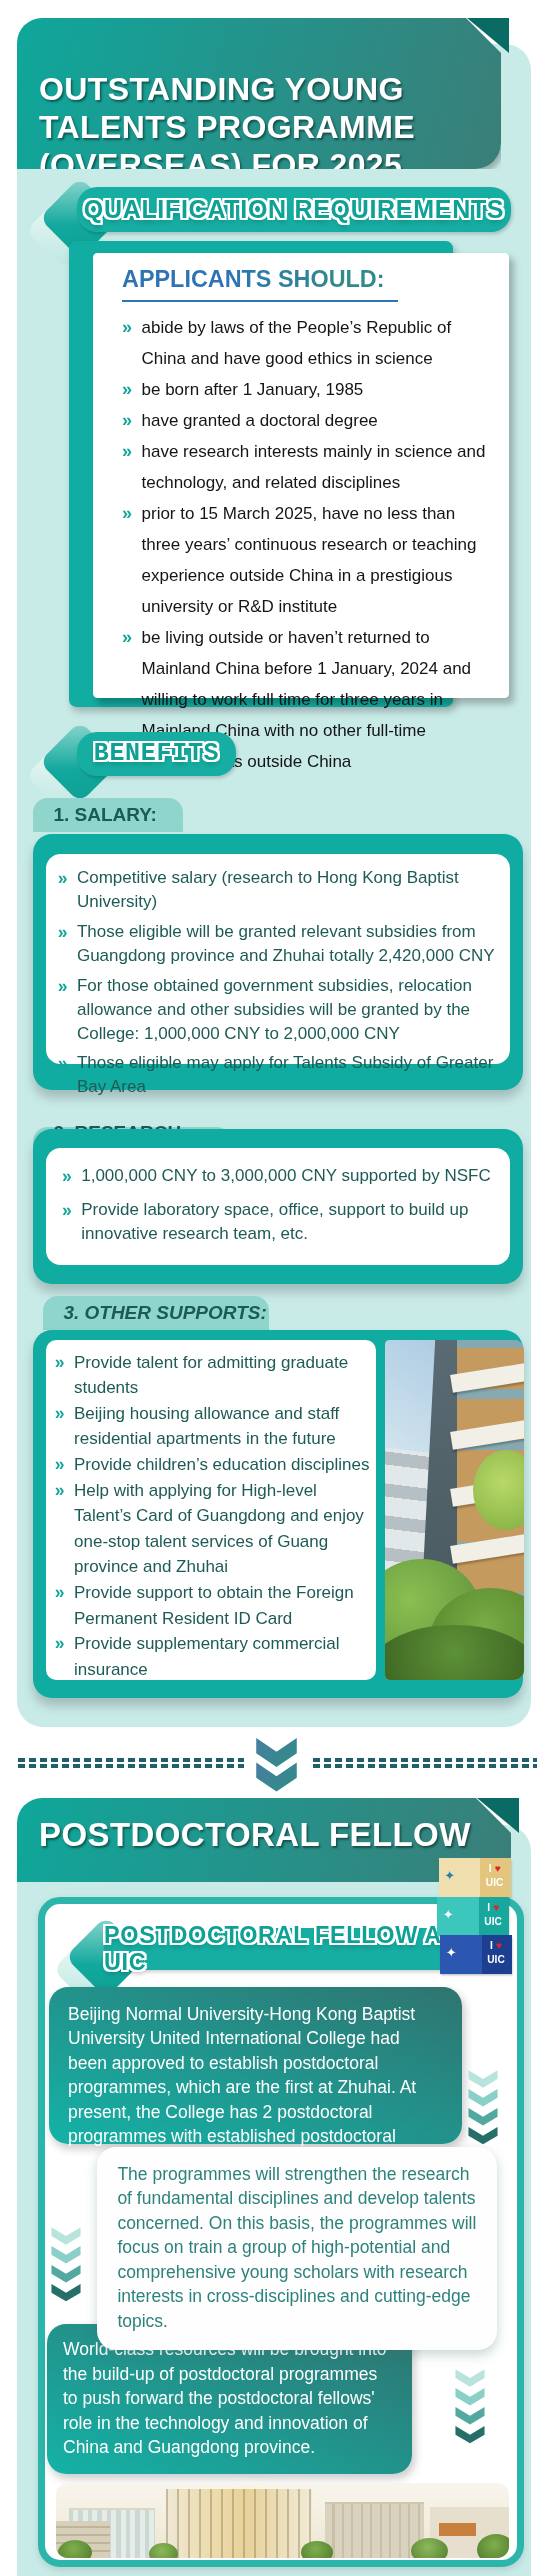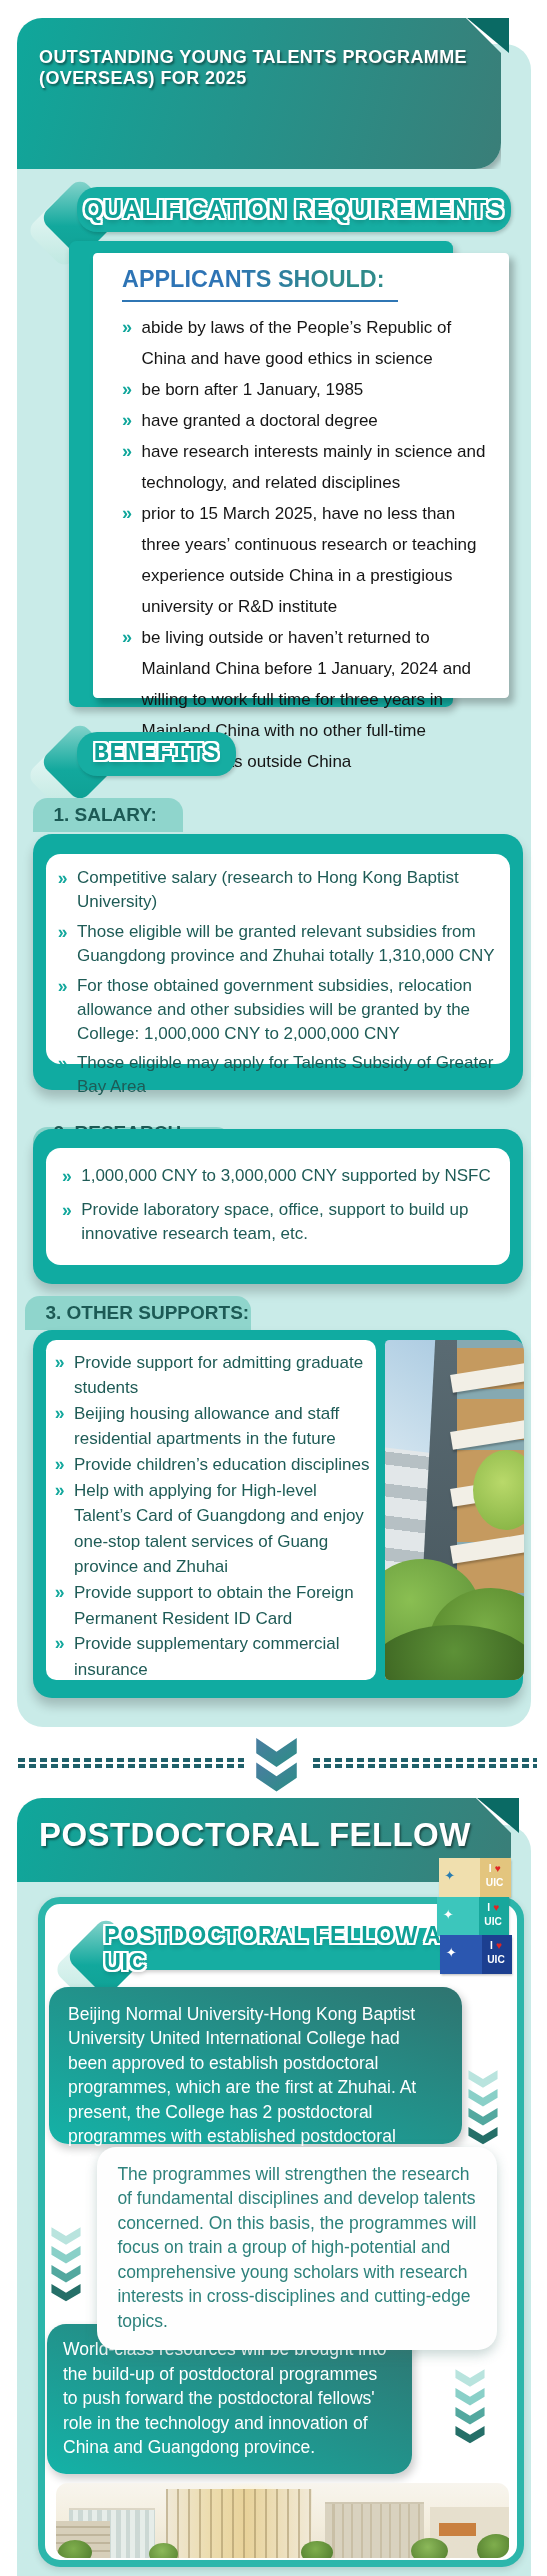--- a/index.html
+++ b/index.html
@@ -15,21 +15,21 @@
   
   .big-header{position:absolute;background:linear-gradient(105deg,#0fa79b 0%,#23948c 45%,#3a7e78 100%);
     border-radius:25px 0 26px 0;box-shadow:2.2px 3.7px 5.8px rgba(0,0,0,.25);
     clip-path:polygon(0 0,calc(100% - 35px) 0,100% 35px,100% 100%,0 100%);}
   #header1{left:17px;top:18px;width:484px;height:151px;}
   #header2{left:17px;top:1798px;width:494px;height:84px;}
   .fold{position:absolute;width:42px;height:35px;background:#0a6a64;clip-path:polygon(0 0,100% 0,100% 100%);}
   #fold1{left:467px;top:18px;}
   #fold2{left:477px;top:1798px;}
   .big-title{color:#fff;font-weight:800;text-shadow:1.5px 2.2px 2.2px rgba(0,0,0,.45);letter-spacing:0.4px;}
-  #header1 .big-title{padding:29px 7.3px 0 22px;font-size:18px;line-height:1.18;}
+  #header1 .big-title{padding:29px 7.3px 0 22px;font-size:32px;line-height:1.18;margin-top:24px;}
   #header2 .big-title{padding:19px 7.3px 0 22px;font-size:33px;line-height:1.1;}
 
   
   .banner{position:absolute;}
   .banner .dia-shadow{position:absolute;width:55px;height:55px;border-radius:11.7px;transform:rotate(45deg);
     background:linear-gradient(135deg,#f0fbf9 0%,#bde7e0 100%);}
   .banner .dia{position:absolute;width:58px;height:58px;border-radius:11.7px;transform:rotate(45deg);
     background:linear-gradient(135deg,#8ed7cf 0%,#12a89d 60%,#0fa094 100%);}
   .banner .bar{position:absolute;background:#16ada2;display:flex;align-items:center;justify-content:center;
     box-shadow:1.5px 2.2px 3.7px rgba(0,0,0,.18);border-radius:20px;}
@@ -81,21 +81,21 @@
   #tab-salary{left:33px;top:798px;width:150px;height:34px;}
   #card-salary{left:33px;top:834px;width:490px;height:256px;}
   #inner-salary{left:13px;top:20.4px;width:464px;height:210px;padding:11.7px 10.2px 0 11.7px;}
   #list-salary li{line-height:24px;margin-bottom:5.8px;}
 
   #tab-fund{left:33px;top:1093px;width:198px;height:34px;margin-top:34px;}
   #card-fund{left:33px;top:1129px;width:490px;height:155px;}
   #inner-fund{left:13px;top:19px;width:464px;height:117px;padding:16px 10.2px 0 16px;}
   #list-fund li{line-height:24px;margin-bottom:9.5px;}
 
-  #tab-supports{left:25px;top:1296px;width:226px;height:34px;}
+  #tab-supports{left:43px;top:1296px;width:226px;height:34px;font-style:italic;}
   #card-supports{left:33px;top:1330px;width:490px;height:368px;}
   #inner-supports{left:13px;top:9.5px;width:330px;height:340px;padding:10.2px 4.4px 0 8.8px;border-radius:10.2px;}
   #list-supports li{line-height:25.6px;margin-bottom:0;}
 
   
   #photo-building{position:absolute;left:385px;top:1340px;width:139px;height:340px;border-radius:4.4px 10.2px 10.2px 4.4px;
     overflow:hidden;background:linear-gradient(215deg,#9fc3dd 0%,#cfe2ee 45%,#e9f1f5 75%);}
   .pb-gray{position:absolute;left:-5.8px;top:110px;width:54px;height:241px;transform:skewY(7deg);
     background:repeating-linear-gradient(0deg,#b6c0c4 0 13px,#e2e7e9 13px 32px);}
   .pb-pillar{position:absolute;left:41px;top:-7.3px;width:34px;height:365px;transform:rotate(3deg);
@@ -243,21 +243,21 @@
     <div id="inner-salary" class="ben-inner">
       <ul id="list-salary" class="blist">
 
           <li>
             <span class="chev">»</span>
             <span>Competitive salary (research to Hong Kong Baptist University)</span>
           </li>
 
           <li>
             <span class="chev">»</span>
-            <span>Those eligible will be granted relevant subsidies from Guangdong province and Zhuhai totally 1,310,000 CNY</span>
+            <span>Those eligible will be granted relevant subsidies from Guangdong province and Zhuhai totally 2,420,000 CNY</span>
           </li>
 
           <li>
             <span class="chev">»</span>
             <span>For those obtained government subsidies, relocation allowance and other subsidies will be granted by the College: 1,000,000 CNY to 2,000,000 CNY</span>
           </li>
 
           <li>
             <span class="chev">»</span>
             <span>Those eligible may apply for Talents Subsidy of Greater Bay Area</span>
@@ -284,21 +284,21 @@
     </div>
   </div>
 
   <div id="tab-supports" class="tab">3. OTHER SUPPORTS:</div>
   <div id="card-supports" class="ben-card">
     <div id="inner-supports" class="ben-inner">
       <ul id="list-supports" class="blist">
 
           <li>
             <span class="chev">»</span>
-            <span>Provide support for admitting graduate students</span>
+            <span>Provide talent for admitting graduate students</span>
           </li>
 
           <li>
             <span class="chev">»</span>
             <span>Beijing housing allowance and staff residential apartments in the future</span>
           </li>
 
           <li>
             <span class="chev">»</span>
             <span>Provide children’s education disciplines</span>

